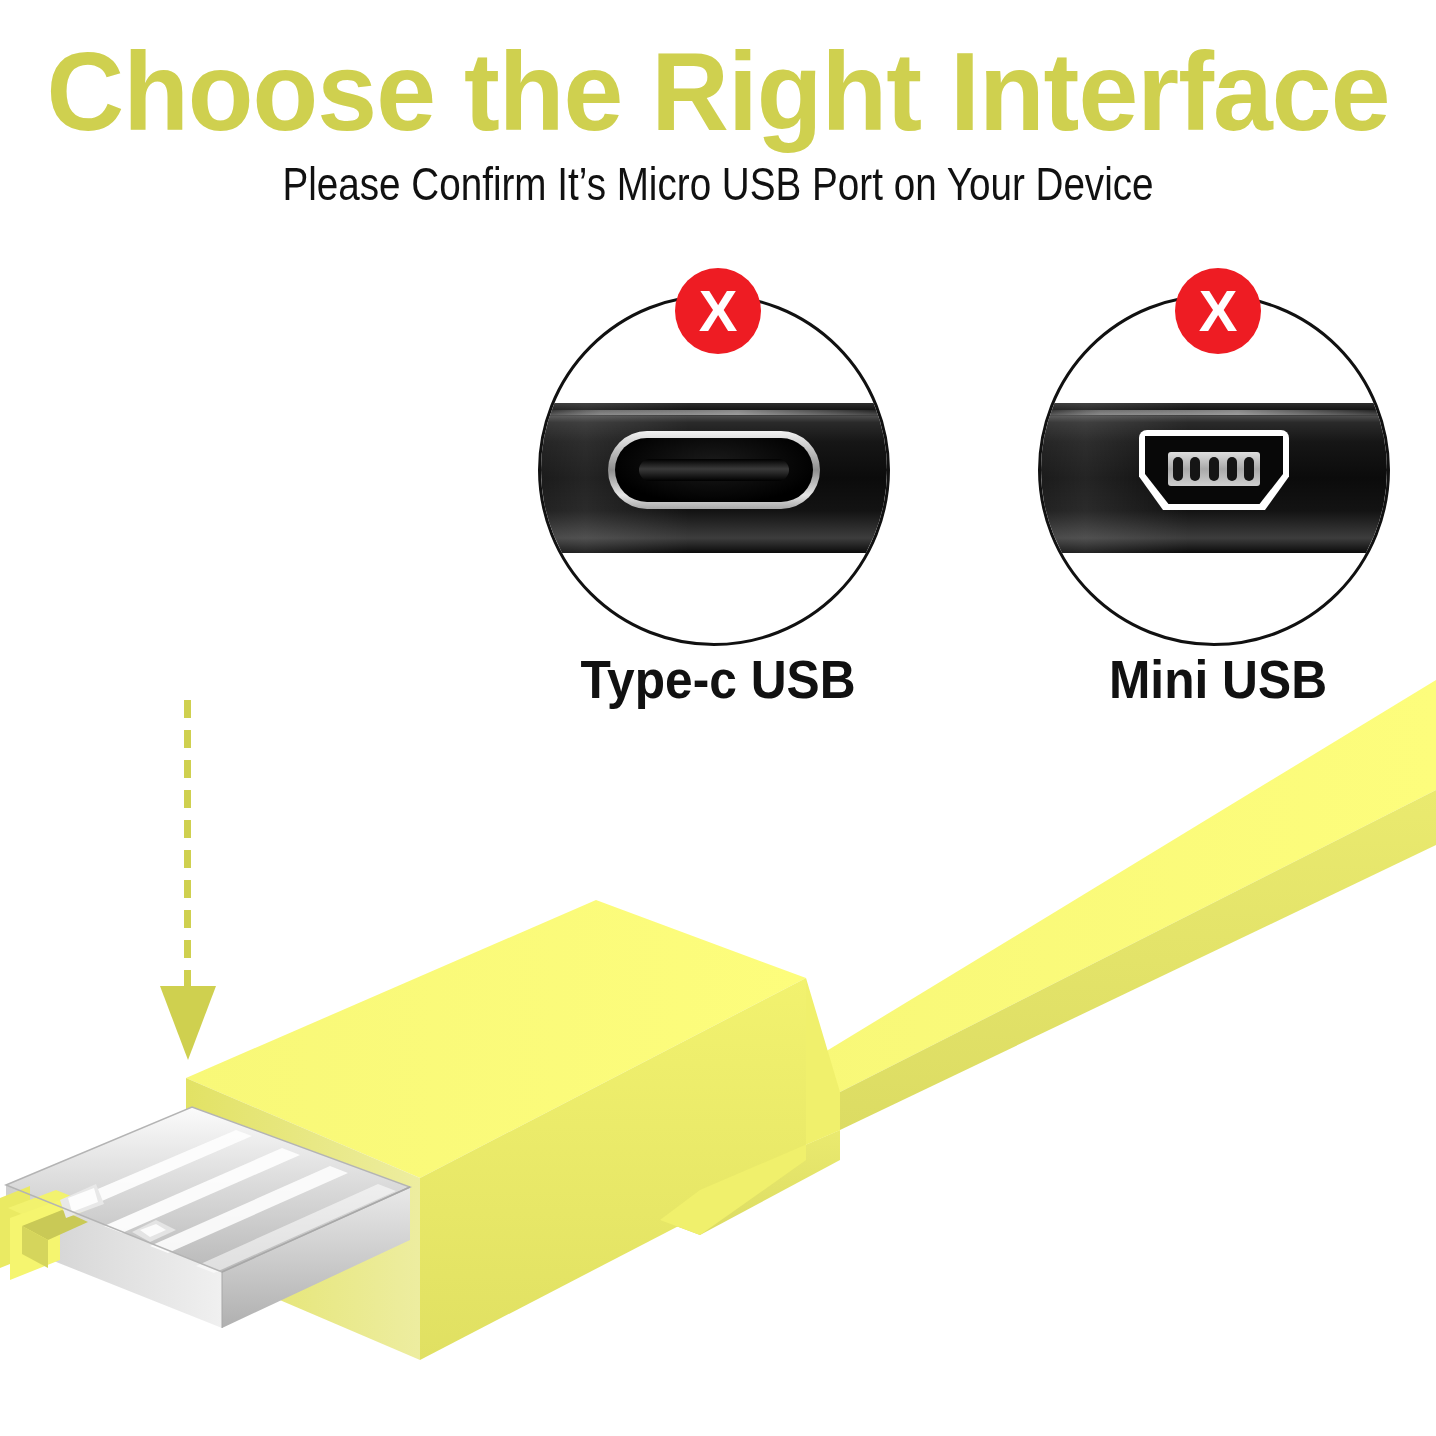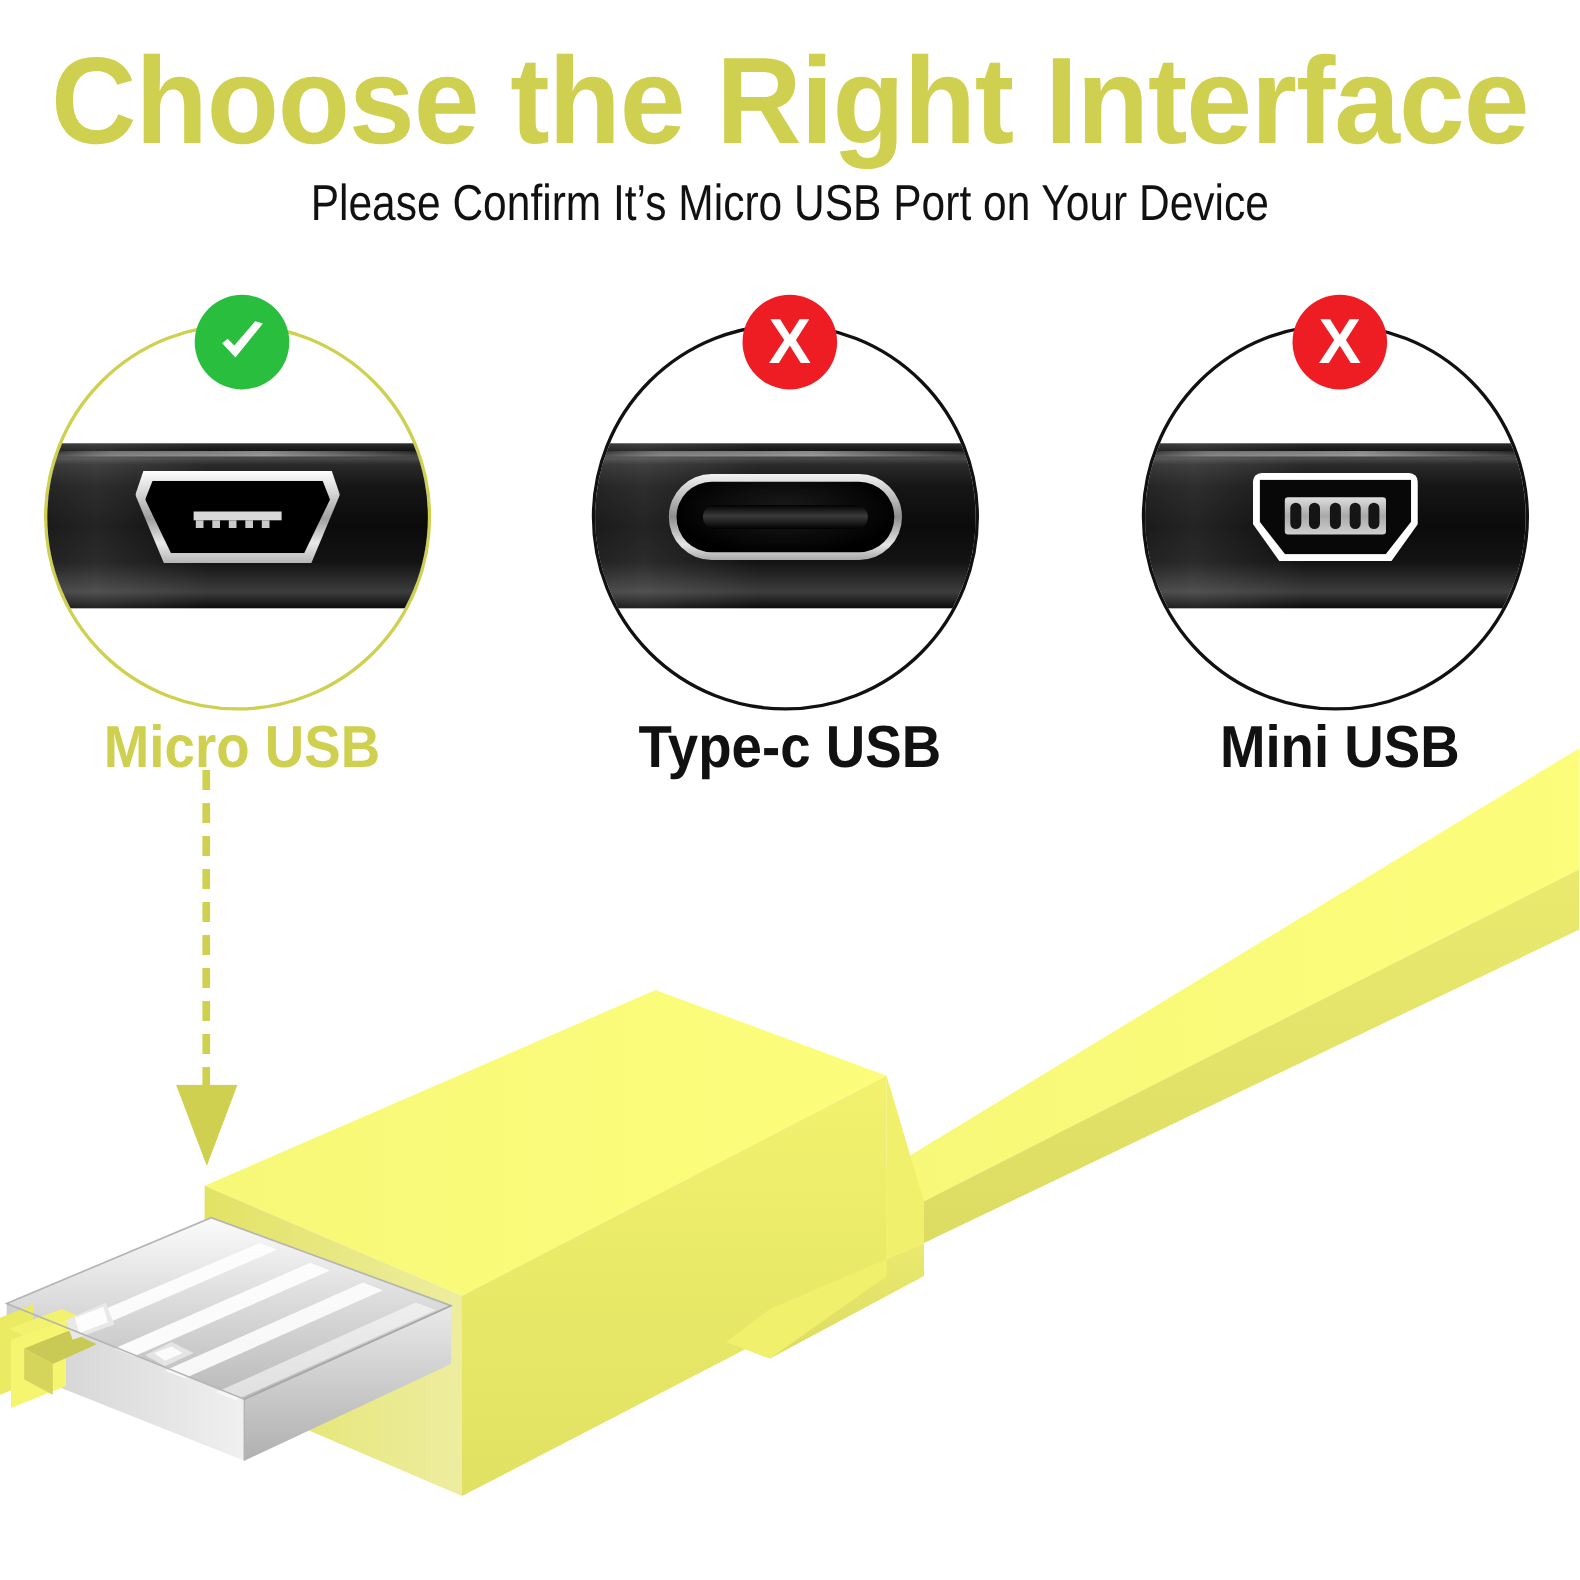--- a/index.html
+++ b/index.html
@@ -178,45 +178,20 @@
   .cable svg{display:block;}
 </style>
 </head>
 <body>
 
 <div class="stage">
 
   <div class="title" style="color:#cfd04f">Choose the Right Interface</div>
   <div class="subtitle">Please Confirm It’s Micro USB Port on Your Device</div>
 
-  <div class="card c0">
-    <div class="circle olive">
-      <div class="band">
-        <div class="gloss"></div>
-        <div class="sheen"></div>
-      </div>
-      <div class="micro-port">
-        <div class="inner">
-          <div class="pins">
-            <i style="left:2px"></i>
-              <i style="left:17px"></i>
-              <i style="left:32px"></i>
-            <i style="left:47px"></i>
-              <i style="left:62px"></i>
-          </div>
-        </div>
-      </div>
-    </div>
-    <div class="badge ok">
-      <svg width="56" height="56" viewBox="0 0 56 56" aria-hidden="true">
-        <path d="M10 29 L22 42 L47 11 L40 9 L21 31 L15 25 Z" fill="#ffffff"></path>
-      </svg>
-    </div>
-    <div class="card-label lbl-olive">Micro USB</div>
-  </div>
 
   <div class="card c1">
     <div class="circle dark">
       <div class="band">
         <div class="gloss"></div>
         <div class="sheen"></div>
       </div>
       <div class="c-port">
         <div class="inner">
           <div class="tongue"></div>

